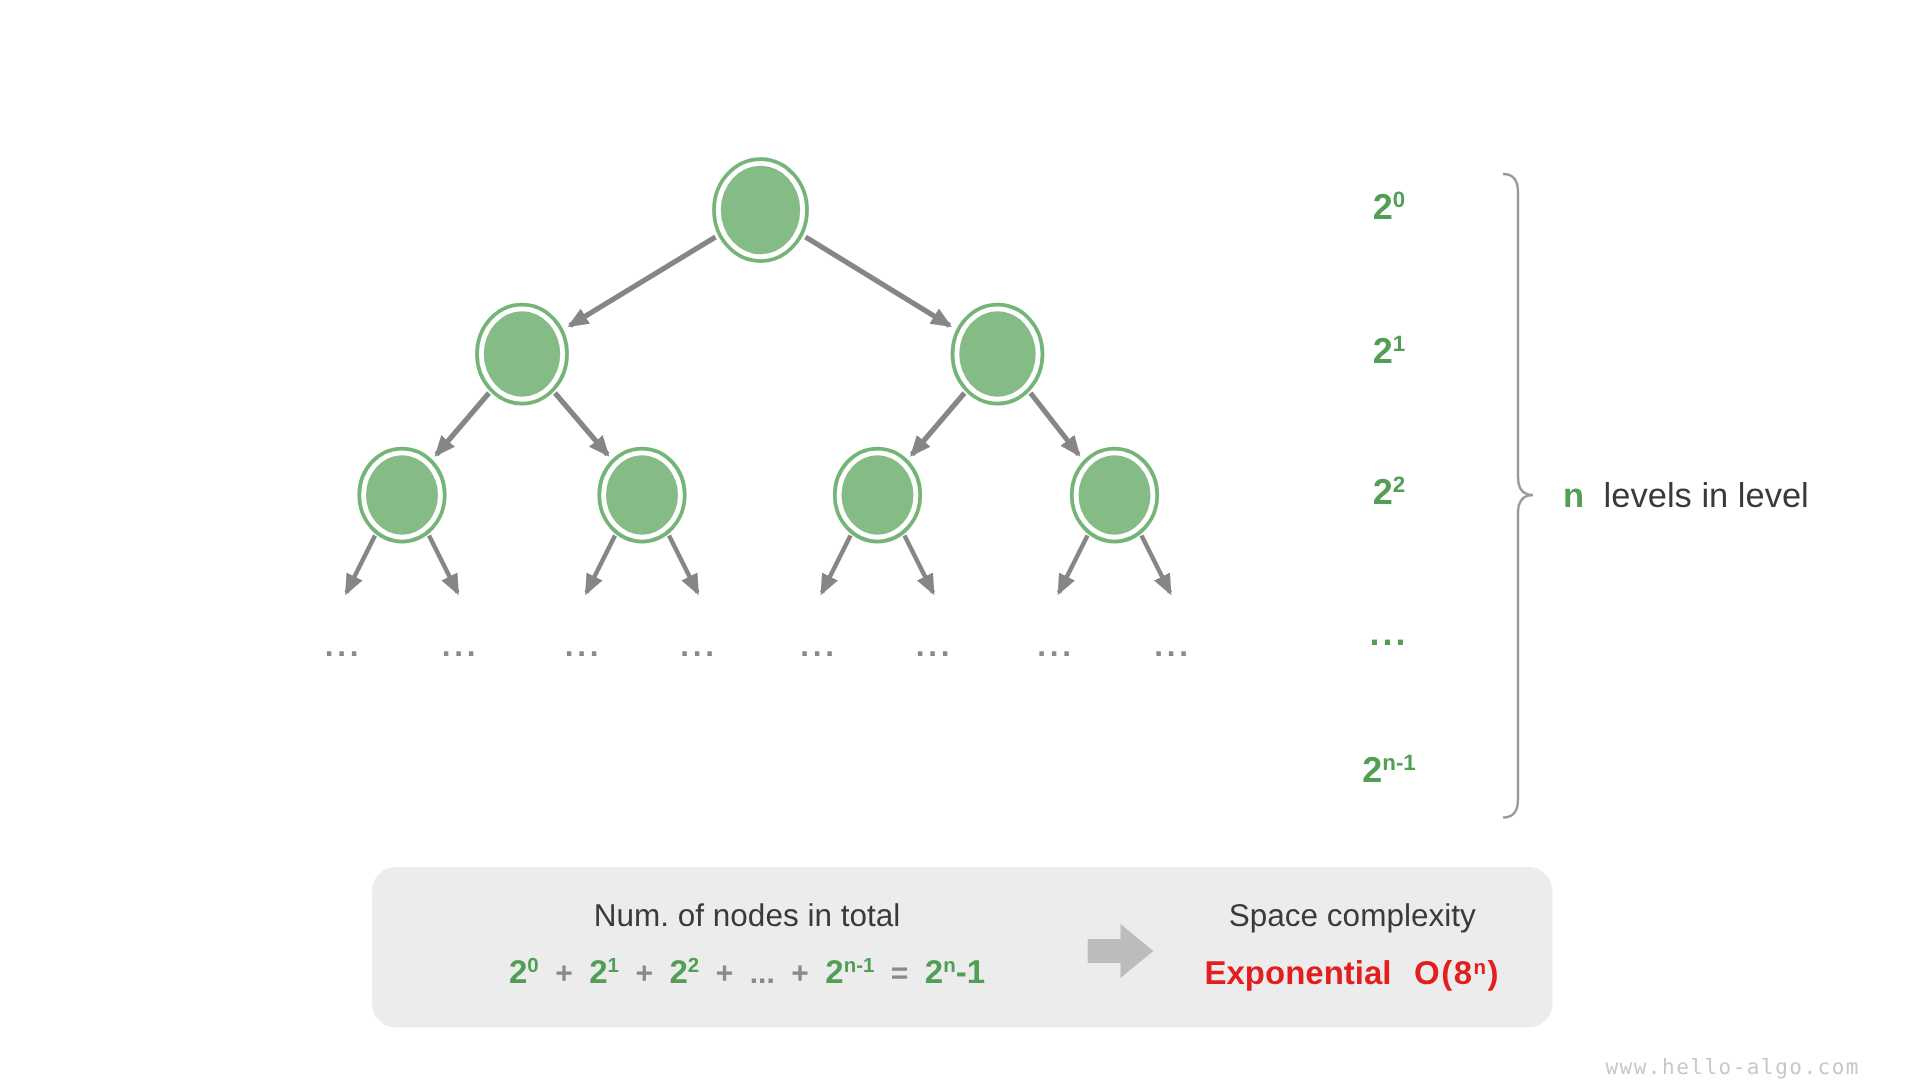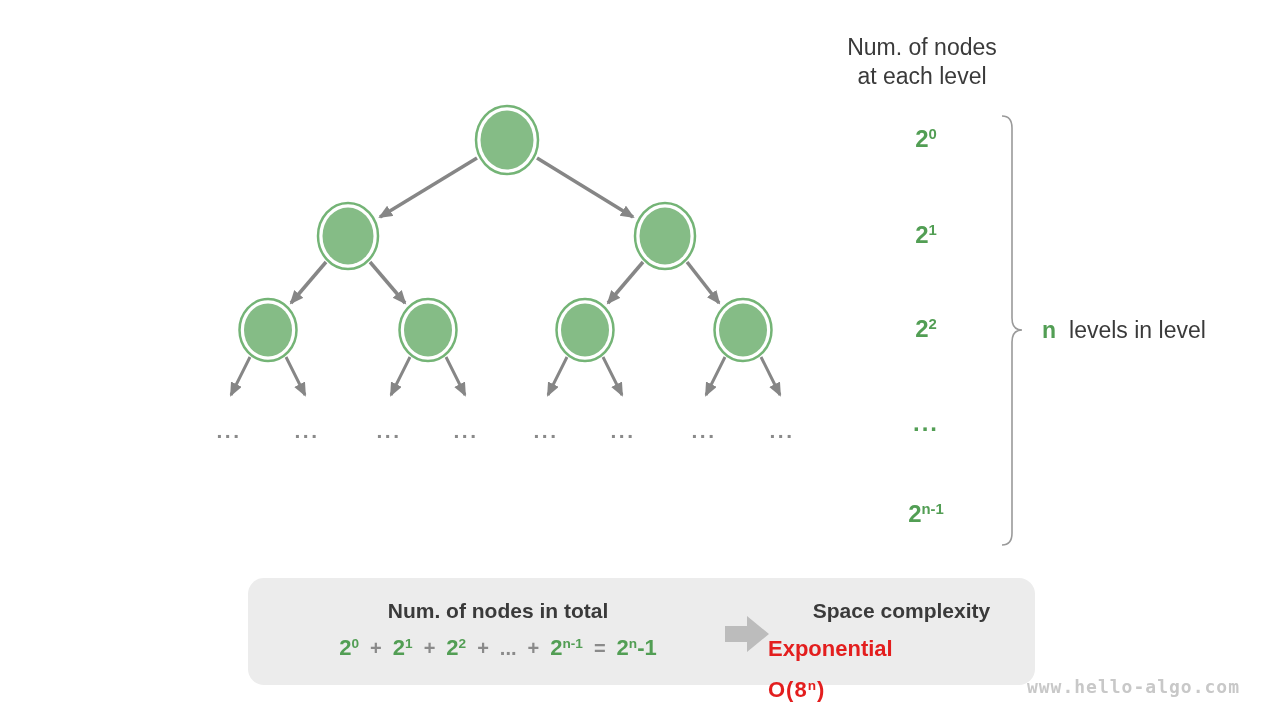--- a/index.html
+++ b/index.html
@@ -29,39 +29,39 @@
   .brace-note .n{color:var(--green-text);font-weight:bold;}
 
   
   .tree-dots{position:absolute;width:44px;top:419px;text-align:center;
     color:var(--muted-gray);font-size:21px;font-weight:bold;letter-spacing:2.5px;}
 
   
   .sumbox{position:absolute;left:248px;top:578px;width:787px;height:107px;
     background:var(--box-bg);border-radius:16px;}
   .box-left-title{position:absolute;left:0;top:21px;width:500px;text-align:center;
-    font-size:21px;font-weight:bold;color:var(--text-dark);}
+    font-size:21px;font-weight:normal;color:var(--text-dark);}
   .formula{position:absolute;left:0;top:57px;width:500px;display:flex;
     justify-content:center;align-items:baseline;gap:11px;
     font-size:22px;font-weight:bold;}
   .formula .term{color:var(--green-text);}
   .formula .op{color:var(--muted-gray);font-size:20px;}
   .formula sup{font-size:0.62em;position:relative;top:0.08em;}
   .box-arrow{position:absolute;left:477px;top:38px;}
   .box-right-title{position:absolute;left:520px;top:21px;width:267px;text-align:center;
-    font-size:21px;font-weight:bold;color:var(--text-dark);}
+    font-size:21px;font-weight:normal;color:var(--text-dark);}
   .red-line{position:absolute;left:520px;top:58px;width:267px;display:flex;
     justify-content:center;align-items:flex-start;gap:15px;
-    font-size:22px;font-weight:bold;color:var(--red);flex-direction:column;}
+    font-size:22px;font-weight:bold;color:var(--red);}
   .red-line .big-o{letter-spacing:1px;}
   .red-line sup{font-size:0.62em;position:relative;top:0.08em;}
 
-  .watermark{position:absolute;right:40px;top:676px;
+  .watermark{position:absolute;right:40px;top:704px;
     font-family:"DejaVu Sans Mono","Liberation Mono",monospace;
-    font-size:18px;color:var(--watermark);letter-spacing:1px;font-weight:bold;}
+    font-size:14px;color:var(--watermark);letter-spacing:1px;}
 
   
   .node-outer{fill:#ffffff;stroke:var(--node-stroke);stroke-width:2.5;}
   .node-inner{fill:var(--node-fill);}
   .edge{stroke:var(--edge-gray);stroke-width:3.5;fill:none;}
   .darrow{stroke:var(--edge-gray);stroke-width:3;fill:none;}
   .brace{stroke:var(--brace);stroke-width:1.6;fill:none;}
   .blockarrow{fill:var(--arrow-gray);}
 </style>
 </head>
@@ -122,24 +122,20 @@
       </g>
       <g>
         <ellipse class="node-outer" cx="743" cy="330" rx="28.5" ry="31"></ellipse>
         <ellipse class="node-inner" cx="743" cy="330" rx="24" ry="26.5"></ellipse>
       </g>
     </g>
 
     <path class="brace" d="M1002,116 Q1012,116 1012,128 L1012,318 Q1012,330 1022,330 Q1012,330 1012,342 L1012,533 Q1012,545 1002,545"></path>
   </svg>
 
-  <div class="header">
-    <div>Num. of nodes</div>
-    <div>at each level</div>
-  </div>
 
   <div class="lvl" style="top:125px"><span>2</span><sup>0</sup></div>
   <div class="lvl" style="top:221px"><span>2</span><sup>1</sup></div>
   <div class="lvl" style="top:315px"><span>2</span><sup>2</sup></div>
   <div class="lvl lvl-dots" style="top:409px">...</div>
   <div class="lvl" style="top:500px"><span>2</span><sup>n-1</sup></div>
 
   <div class="brace-note">
     <span class="n">n</span>
     <span>levels in level</span>

